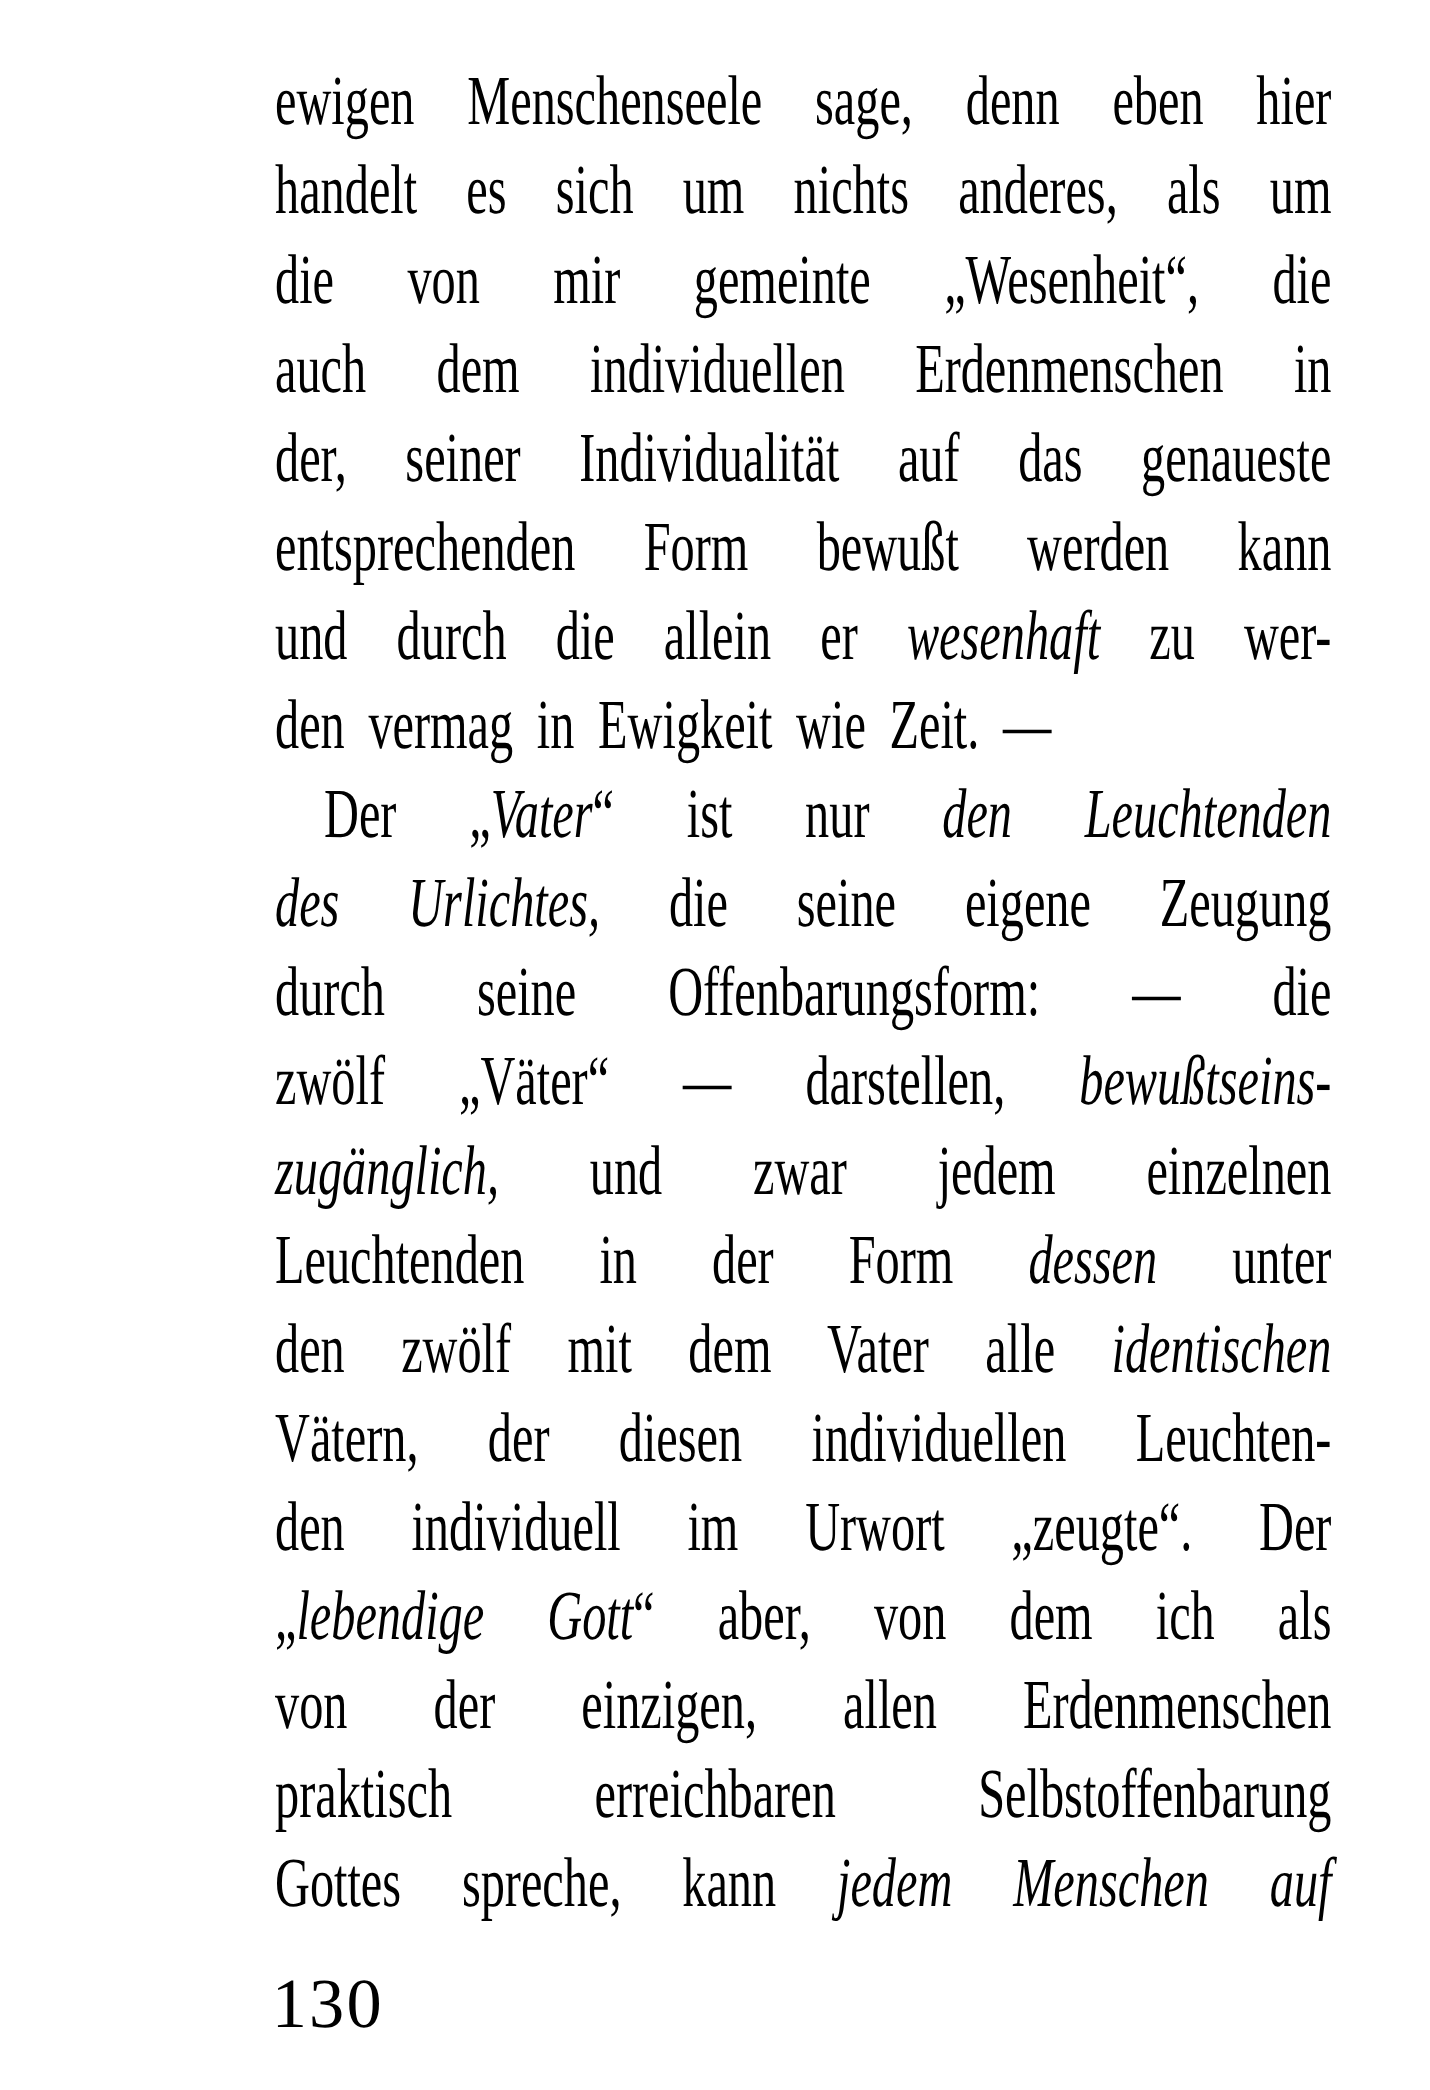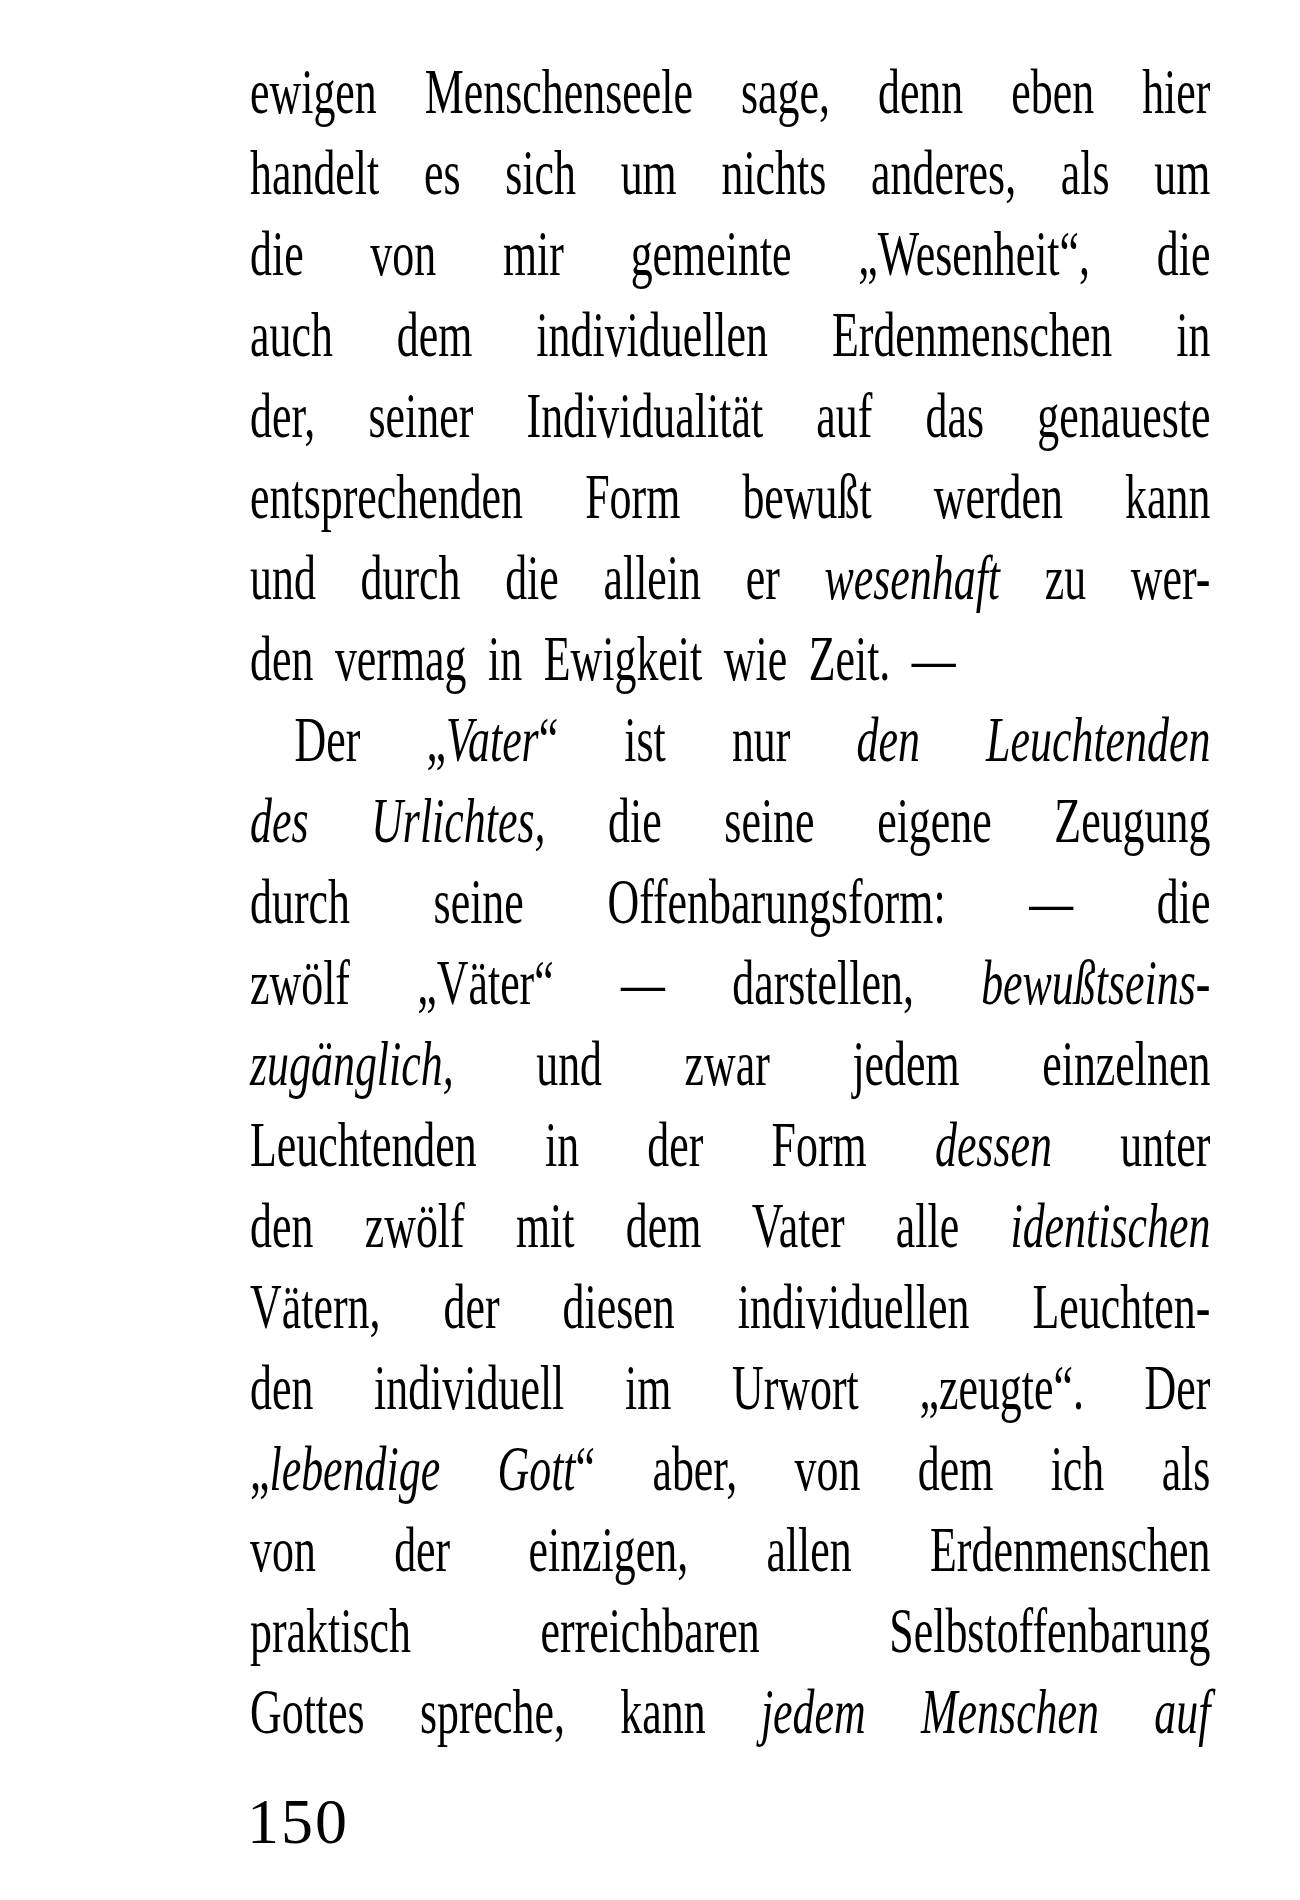--- a/index.html
+++ b/index.html
@@ -71,14 +71,14 @@
       <div class="line"><span class="it">zugänglich,</span><span> und zwar jedem einzelnen</span></div>
       <div class="line"><span>Leuchtenden in der Form </span><span class="it">dessen</span><span> unter</span></div>
       <div class="line"><span>den zwölf mit dem Vater alle </span><span class="it">identischen</span></div>
       <div class="line"><span>Vätern, der diesen individuellen Leuchten-</span></div>
       <div class="line"><span>den individuell im Urwort „zeugte“. Der</span></div>
       <div class="line"><span>„</span><span class="it">lebendige Gott</span><span>“ aber, von dem ich als</span></div>
       <div class="line"><span>von der einzigen, allen Erdenmenschen</span></div>
       <div class="line"><span>praktisch erreichbaren Selbstoffenbarung</span></div>
       <div class="line"><span>Gottes spreche, kann </span><span class="it">jedem Menschen auf</span></div>
     </div>
-  <div class="page-number">150</div>
+  <div class="page-number">130</div>
 </div>
 
 </body></html>

